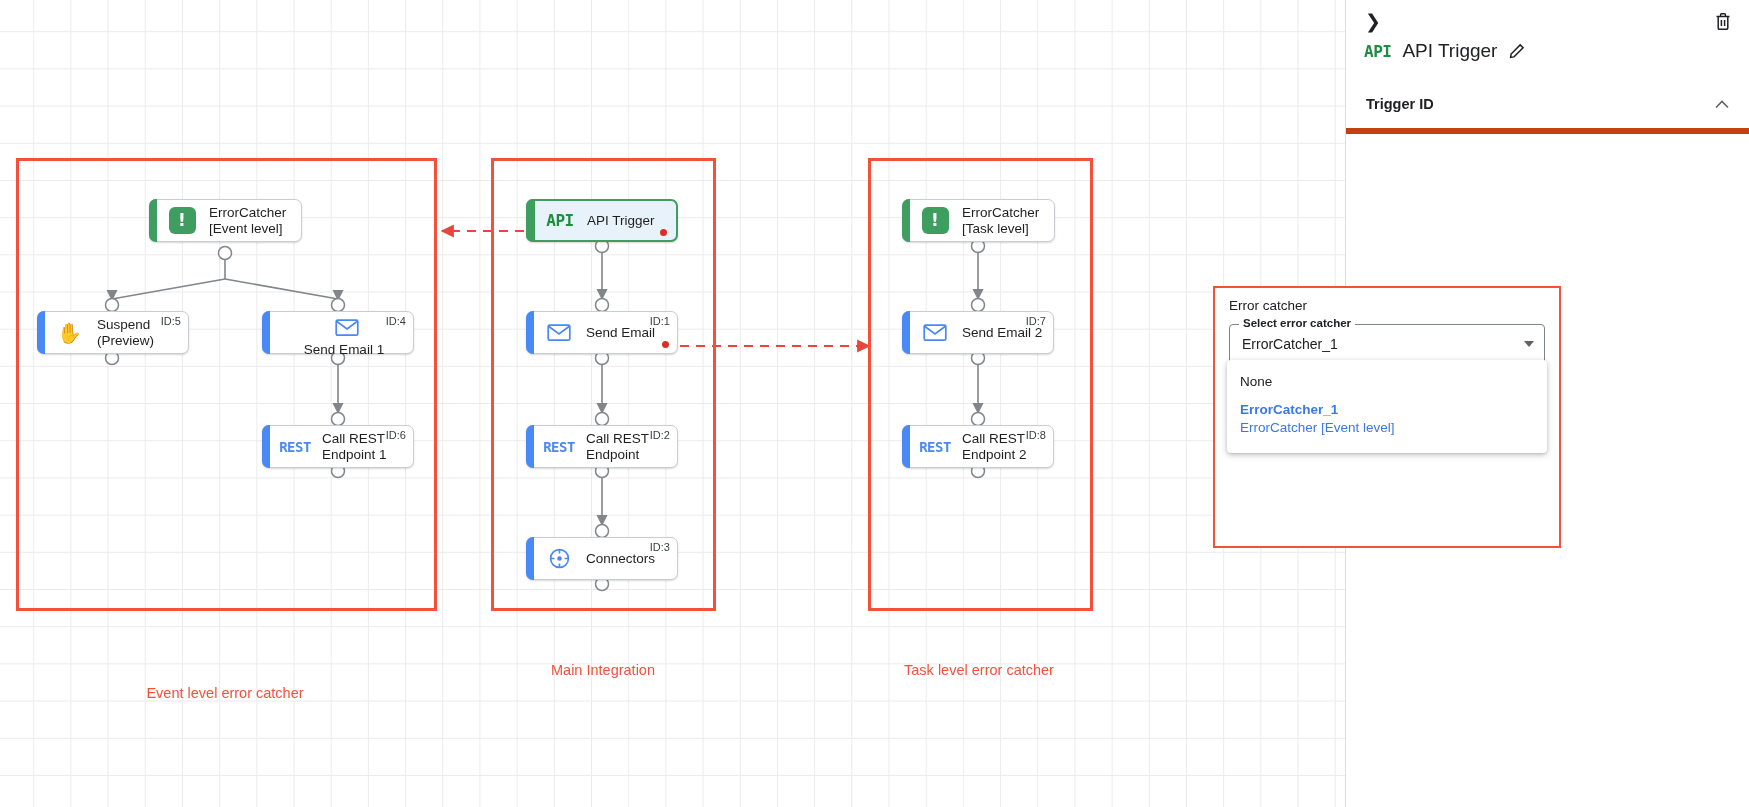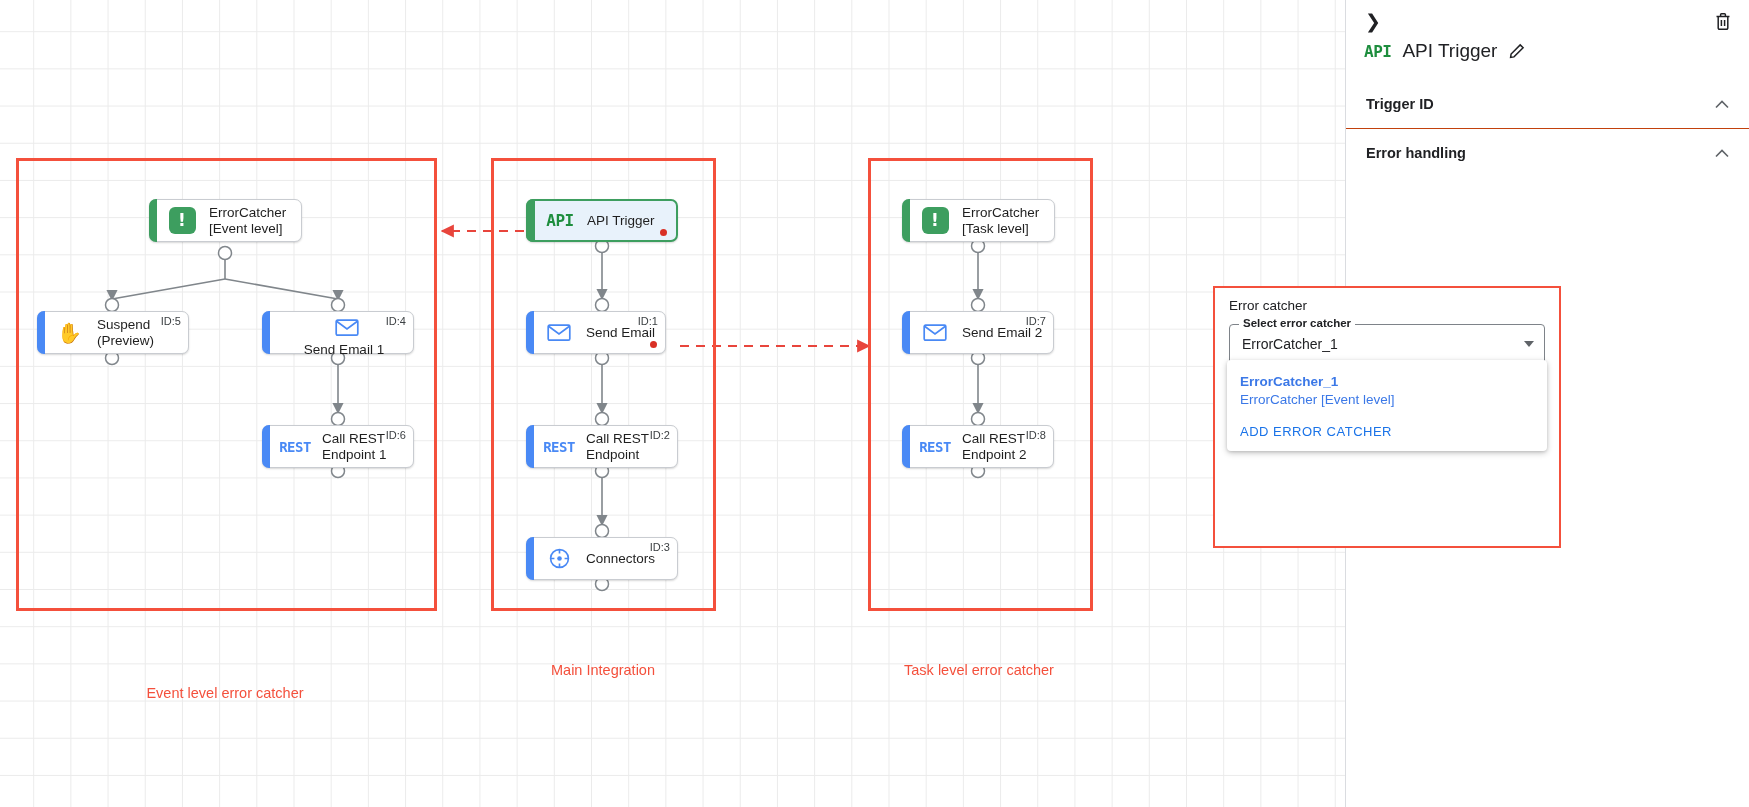--- a/index.html
+++ b/index.html
@@ -121,21 +121,21 @@
   }
   .tab.active { color:#1a73e8; }
   .tab.active::after {
     content:""; position:absolute; bottom:-1px; height:2.5px; background:#1a73e8;
     left:12px; width:134px;
   }
   .tab:first-child { margin-left:12px; }
   .tab:nth-child(2){ margin-left:40px; }
 
   .section {
-    border-bottom:1px solid #c2410c; padding:0 20px;
+    border-bottom:6px solid #c2410c; padding:0 20px;
   }
   .section-head {
     display:flex; align-items:center; justify-content:space-between;
     height:48px; cursor:pointer;
   }
   .section-head .stitle { font-size:14.5px; font-weight:700; color:#202124; }
   .chev { color:#5f6368; font-size:13px; }
 
   .field-wrap {
     position:relative; margin:8px 0 22px 0;
@@ -306,21 +306,21 @@
         <span class="idtag">ID:6</span>
       </div>
       <div class="node green selected" style="left: 526px; top: 199px; width: 152px;">
         <span class="accent"></span>
         <span class="icon-box">
           <span class="api-glyph">API</span>
         </span>
         <span class="label">API Trigger</span>
         <span class="reddot"></span>
       </div>
-      <div class="node blue" style="left: 526px; top: 311px; width: 140px;">
+      <div class="node blue" style="left: 526px; top: 311px; width: 152px;">
         <span class="accent"></span>
         <span class="icon-box">
           <span class="mail-glyph">
             <svg width="24" height="19" viewBox="0 0 24 19" fill="none" stroke="#4989f5" stroke-width="1.7">
               <rect x="1.2" y="2.2" width="21.6" height="15" rx="1.4"></rect>
               <path d="M1.6 3.2L12 11 22.4 3.2"></path>
             </svg>
           </span>
         </span>
         <span class="label">Send Email</span>
@@ -411,44 +411,36 @@
     <div class="section-head">
       <span class="stitle">Trigger ID</span>
       <span class="chev">
         <svg width="14" height="9" viewBox="0 0 14 9" fill="none" stroke="#5f6368" stroke-width="1.6">
             <path d="M1 7.5L7 1.5l6 6"></path>
           </svg>
       </span>
     </div>
   </div>
 
-  <div class="section" style="border-bottom:none;">
-    <div class="section-head">
-      <span class="stitle">Error handling</span>
-      <span class="chev">
-        <svg width="14" height="9" viewBox="0 0 14 9" fill="none" stroke="#5f6368" stroke-width="1.6">
-            <path d="M1 7.5L7 1.5l6 6"></path>
-          </svg>
-      </span>
-    </div>
-  </div>
 </div>
 
 <div class="ec-outline">
   <div class="ec-inner">
     <div class="ec-label">Error catcher</div>
     <div class="select-box">
       <span class="select-legend">Select error catcher</span>
       <span class="select-value">ErrorCatcher_1</span>
       <span class="caret"></span>
     </div>
   </div>
 </div>
 
 <div class="menu">
   <div id="menu-items">
+      <div class="menu-item">
+        <div class="m1">None</div>
+      </div>
       <div class="menu-item sel">
         <div class="m1">ErrorCatcher_1</div>
         <div class="m2">ErrorCatcher [Event level]</div>
       </div>
     </div>
-  <div class="menu-action">ADD ERROR CATCHER</div>
 </div>
 
 </body></html>

